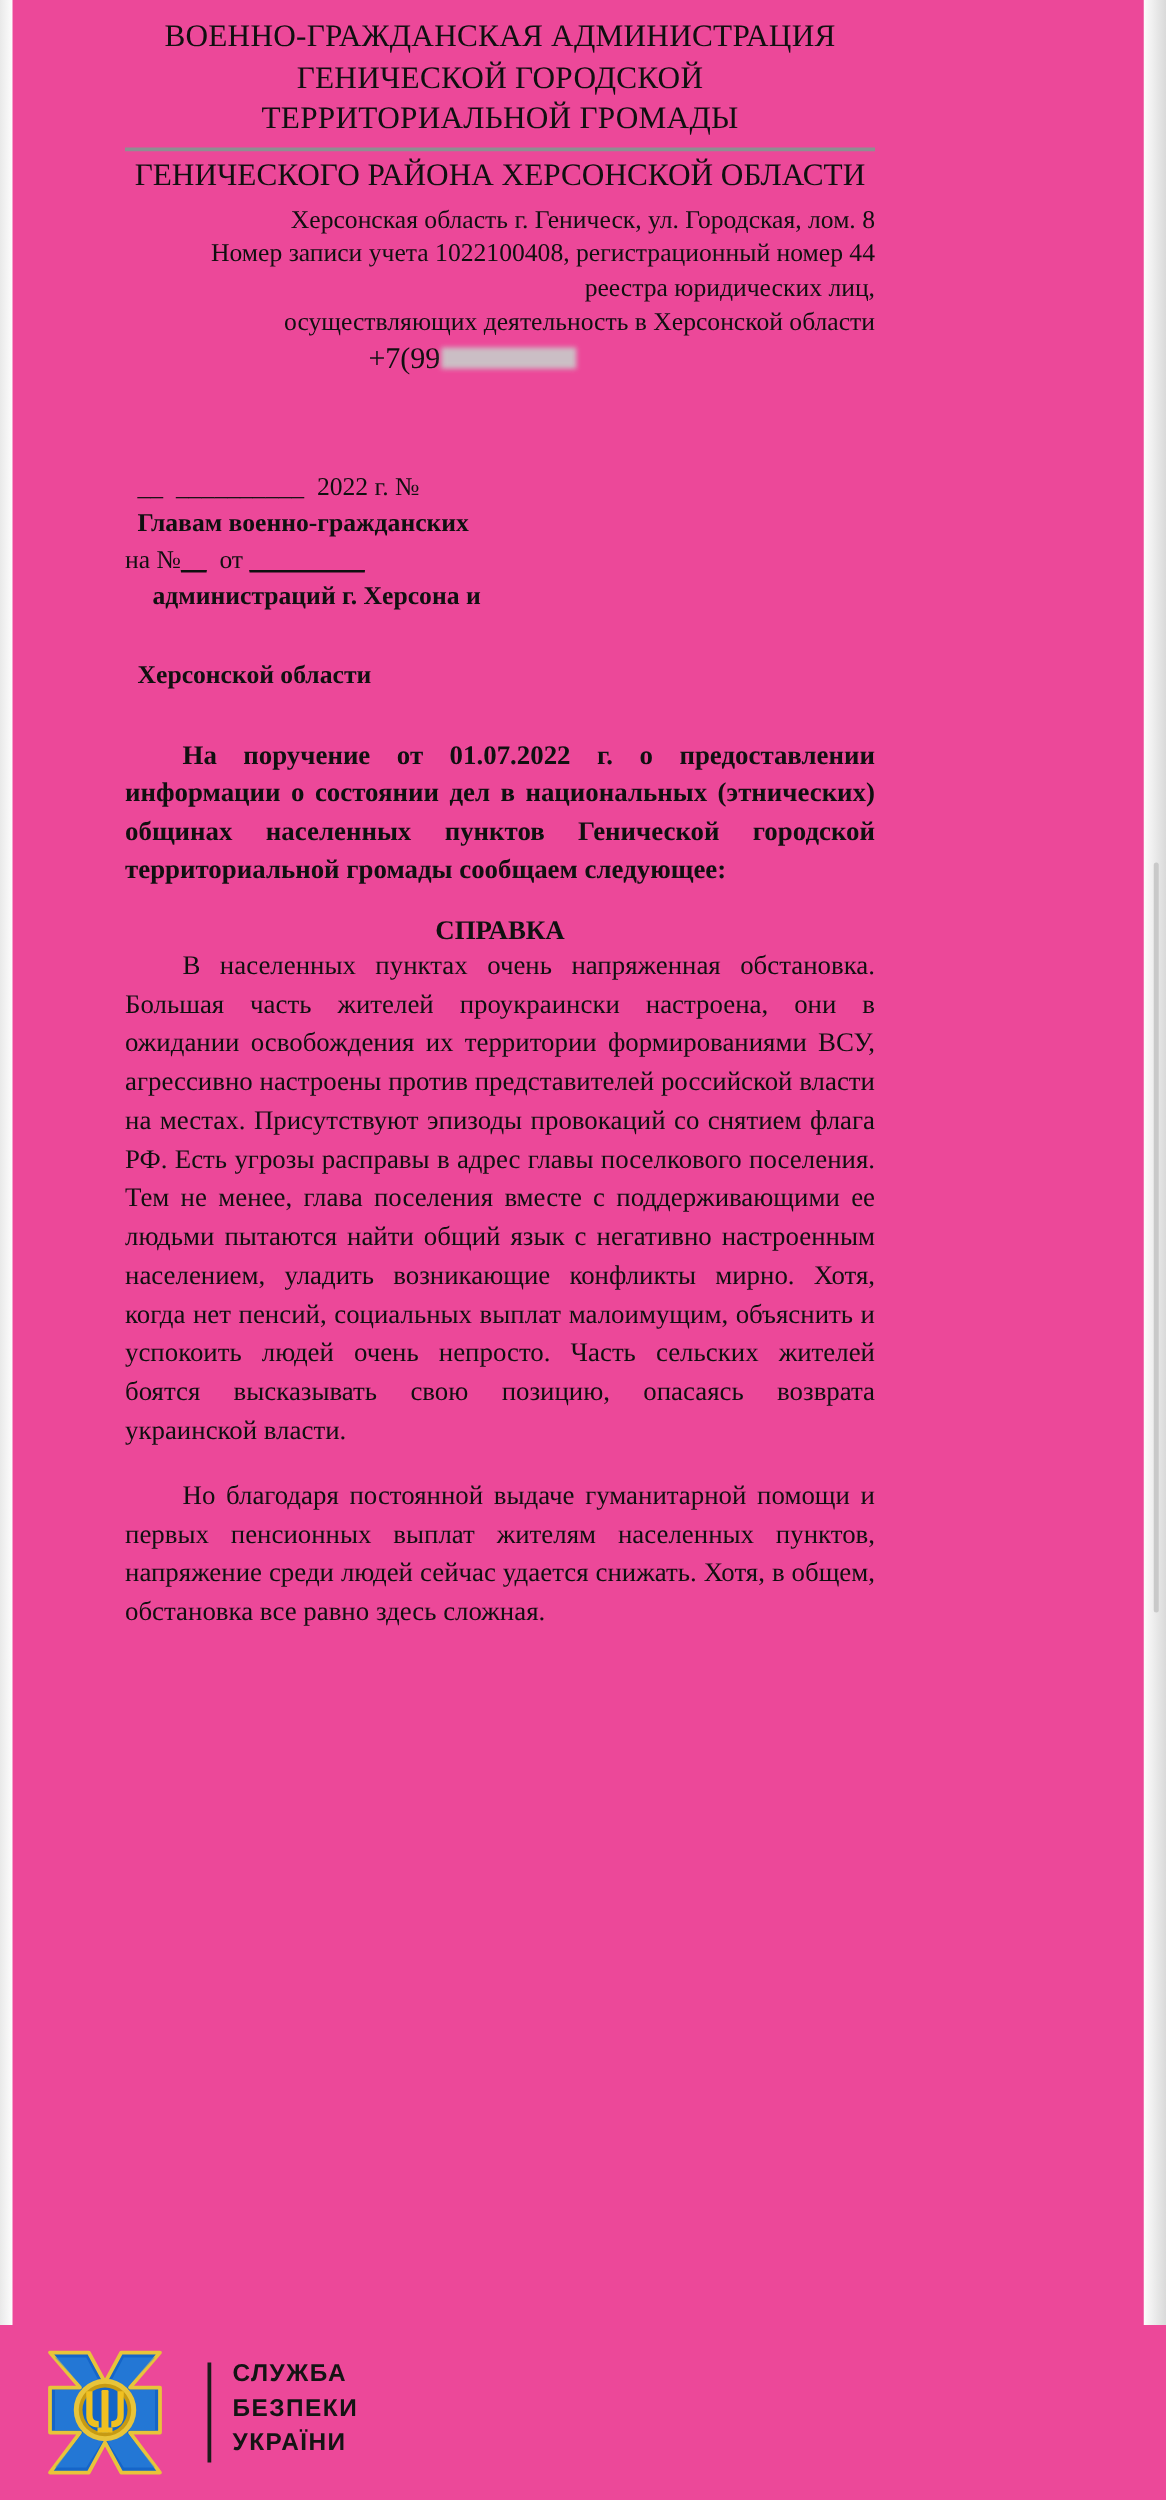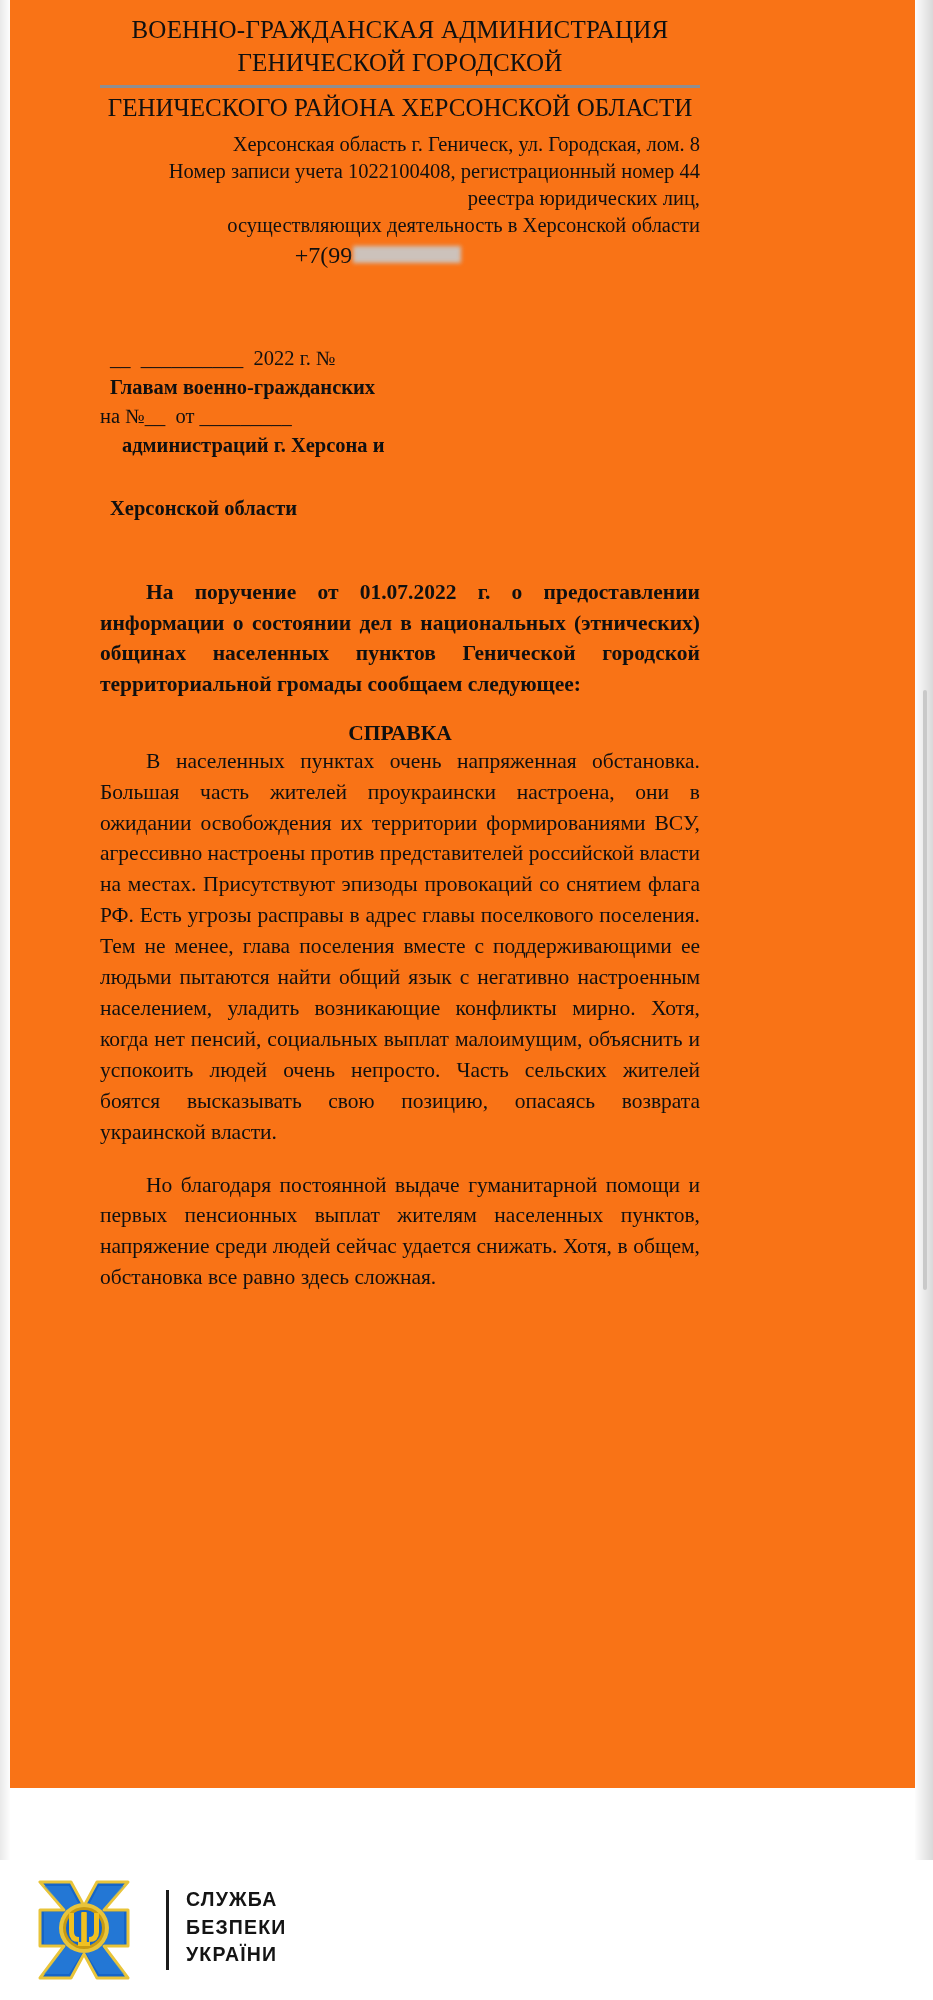--- a/index.html
+++ b/index.html
@@ -14,22 +14,22 @@
     font-family: "Liberation Serif", "DejaVu Serif", serif;
     color: #101010;
     overflow: hidden;
   }
 
   
   #doc-page {
     position: absolute;
     left: 0; top: 0;
     width: 933px;
-    height: 1788px;
-    background: #f97316;
+    height: 2000px;
+    background: #ec4899;
   }
   
   #page-edge-left {
     position: absolute; left: 0; top: 0; width: 10px; height: 1860px;
     background: linear-gradient(to right, #e9e9e9, #fdfdfd);
   }
   #page-edge-right {
     position: absolute; right: 0; top: 0; width: 18px; height: 1860px;
     background: linear-gradient(to left, #d9d9d9, #fdfdfd);
   }
@@ -115,24 +115,24 @@
   }
   .req-line { white-space: pre; }
   .req-indent { padding-left: 10px; }
   .addressee {
     font-weight: bold;
     font-size: 20.5px;
     padding-left: 10px;
   }
   .addressee-2 { padding-left: 22px; }
   .addressee-3 { padding-left: 10px; margin-top: 34px; }
-  .ul { }
-
-  
-  .body-block { margin-top: 54px; }
+  .ul { text-decoration: underline; }
+
+  
+  .body-block { margin-top: 33px; }
   .para-bold {
     font-weight: bold;
     font-size: 21.5px;
     line-height: 1.42;
     text-align: justify;
     text-indent: 46px;
   }
   .heading-spravka {
     text-align: center;
     font-weight: bold;
@@ -182,20 +182,21 @@
 
   <div id="page-edge-left"></div>
   <div id="page-edge-right"></div>
   <div id="scroll-rail"></div>
 
   <div class="content">
 
     <div class="letterhead">
       <span class="lh-line">ВОЕННО-ГРАЖДАНСКАЯ АДМИНИСТРАЦИЯ</span>
       <span class="lh-line">ГЕНИЧЕСКОЙ ГОРОДСКОЙ</span>
+      <span class="lh-line">ТЕРРИТОРИАЛЬНОЙ ГРОМАДЫ</span>
     </div>
     <div class="lh-rule"></div>
     <div class="letterhead-2">
       <span class="lh-line">ГЕНИЧЕСКОГО РАЙОНА ХЕРСОНСКОЙ</span>
       <span class="lh-line">ОБЛАСТИ</span>
     </div>
 
     <div class="address">
       <span class="addr-line">Херсонская область г. Геническ, ул. Городская, лом. 8</span>
       <span class="addr-line">Номер записи учета 1022100408, регистрационный номер 44</span>

